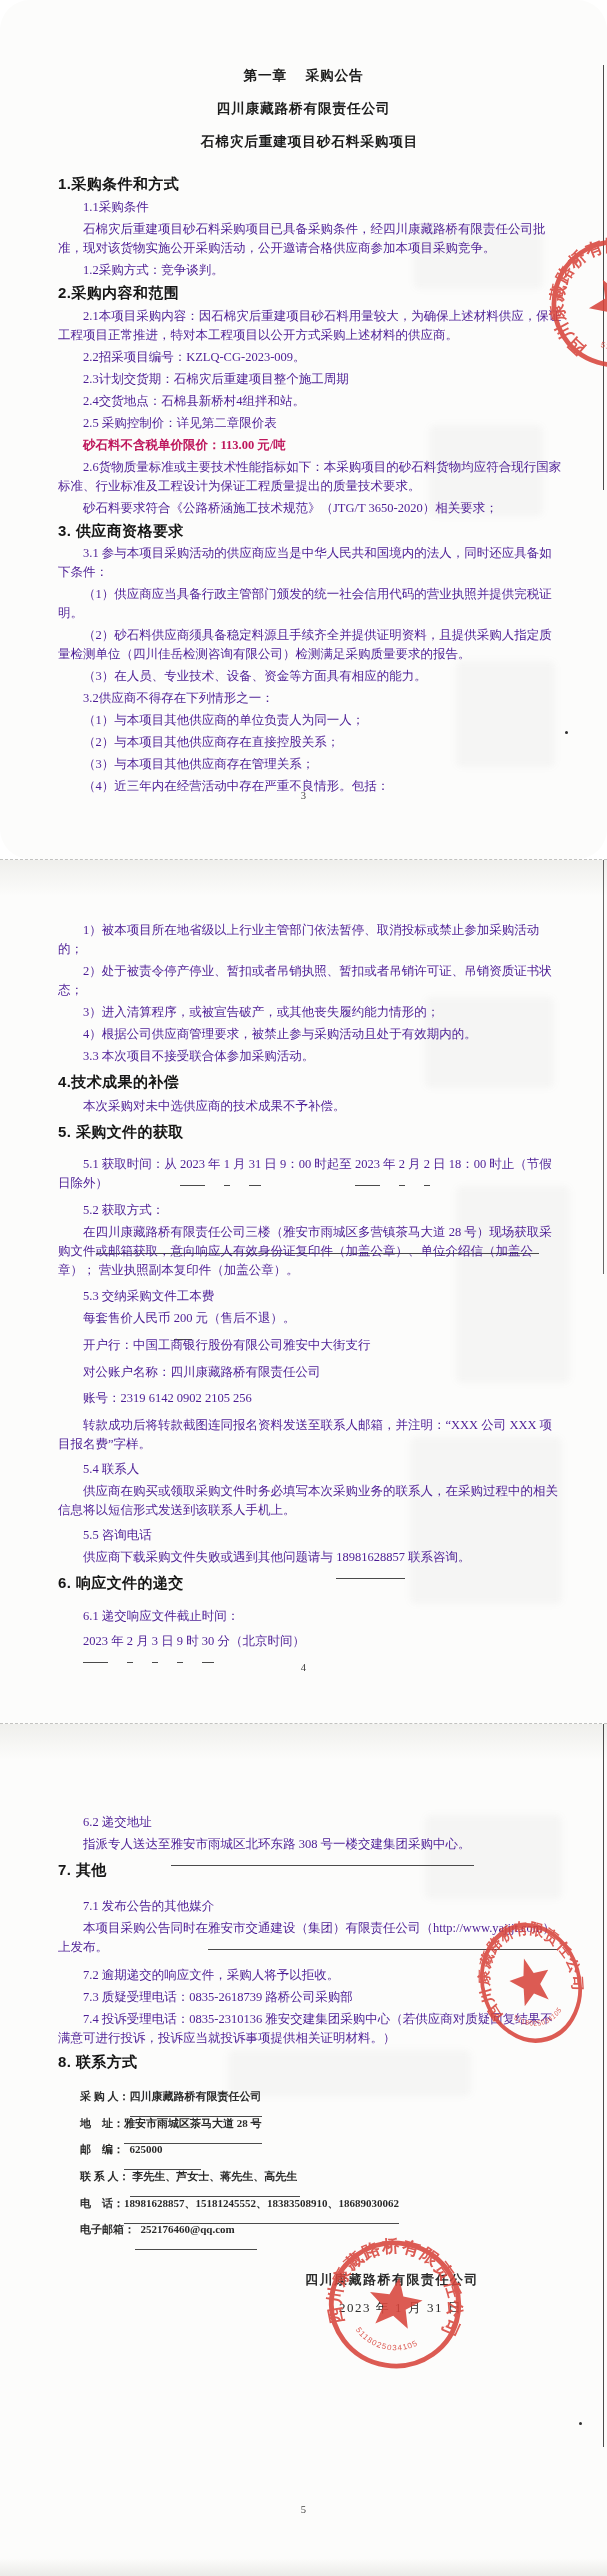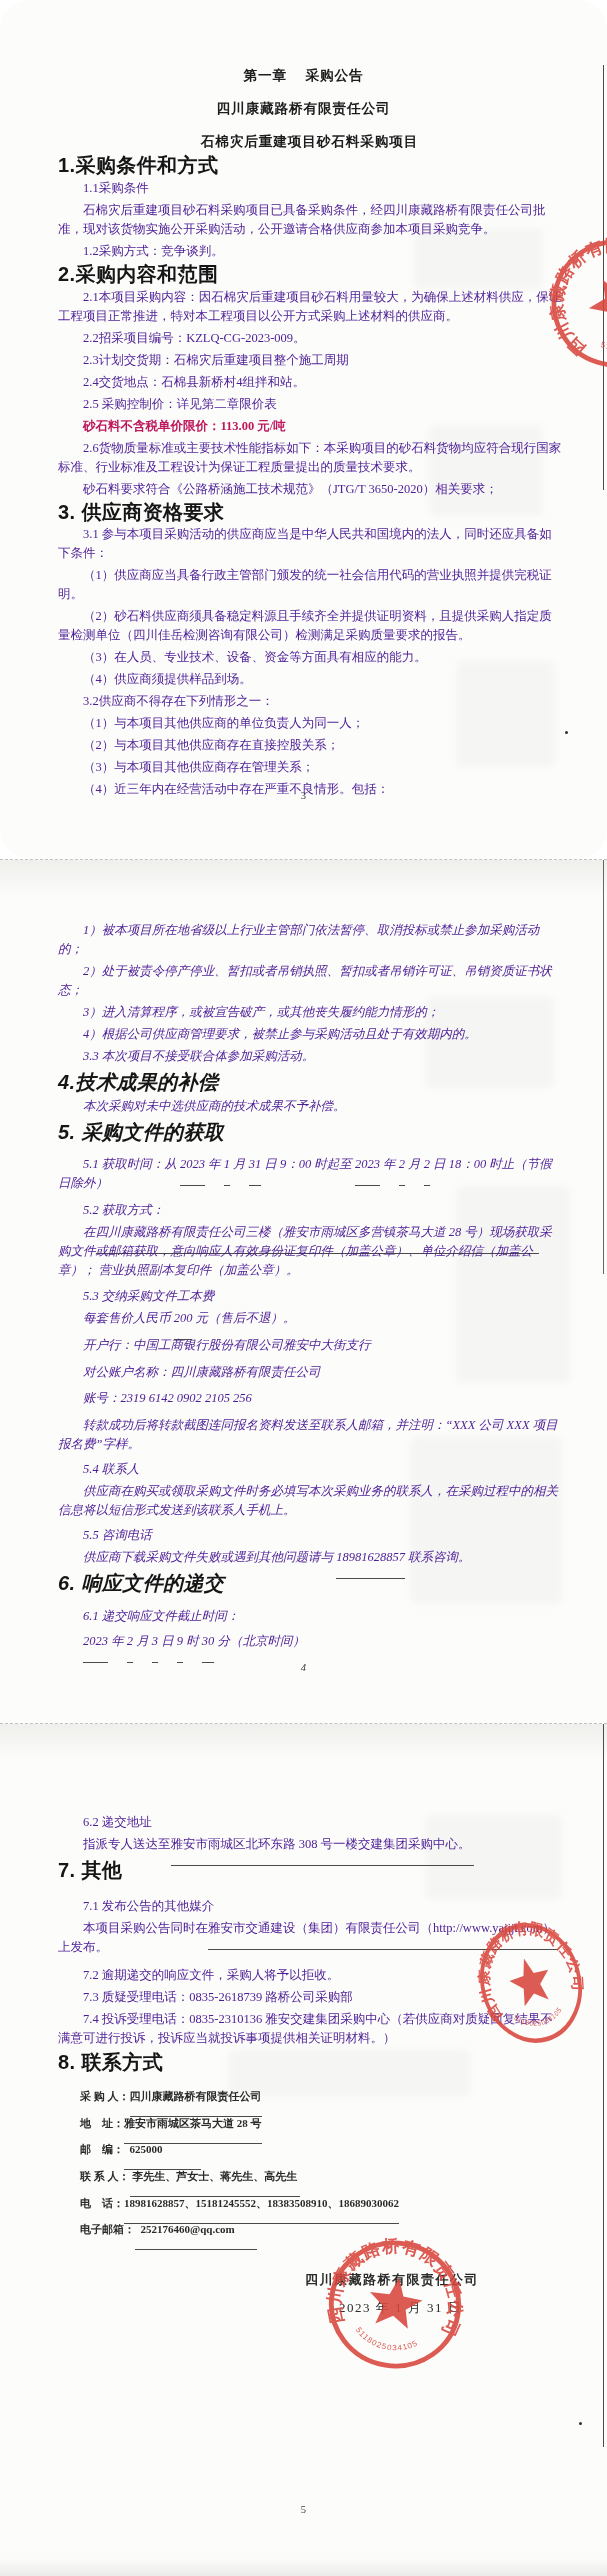--- a/index.html
+++ b/index.html
@@ -1,31 +1,31 @@
 <!DOCTYPE html>
 <html style="font-size:12px"><head>
 <meta charset="utf-8">
 <style>
   html,body { margin:0; padding:0; background:#ffffff; }
   .doc { position:relative; width:607px; height:2576px; font-family:"Liberation Serif", serif; color:#383838; overflow:hidden; }
   .page { position:relative; overflow:hidden; background:#fcfcfb; }
   .page1 { height:859px;border-radius:30px; }
-  .page2 { height:863px; border-top:0.8px dashed #c2c2c0;font-style:italic; }
+  .page2 { height:863px; border-top:0.8px dashed #c2c2c0; }
   .page3 { height:854px; border-top:0.8px dashed #c2c2c0; }
   .page2::before, .page3::before { content:""; position:absolute; top:0; left:0; right:0; height:36px;
       background:linear-gradient(#efefec, rgba(252,252,251,0)); pointer-events:none; }
   .page3::after { content:""; position:absolute; bottom:0; left:0; right:0; height:20px;
       background:linear-gradient(rgba(252,252,251,0), #e9e9e6); pointer-events:none; }
   .titles { padding-top:67px; }
   .title { font-family:"Liberation Sans", sans-serif; font-size:13.7px; font-weight:bold; color:#1d1d1d;
       text-align:center; margin:0 0 15px; line-height:18px; letter-spacing:0.8px; white-space:pre-wrap; }
   .content { padding:0 43px 0 58px; position:relative; }
   .page2 .content { padding-top:61px; }
   .page3 .content { padding-top:65px;margin-top:24px; }
-  h2.h { font-family:"Liberation Sans", sans-serif; font-size:20px; font-weight:bold; color:#161616;
+  h2.h { font-family:"Liberation Sans", sans-serif; font-size:15px; font-weight:bold; color:#161616;
       margin:2.3px 0 3.8px; line-height:20px; letter-spacing:0.4px; white-space:pre-wrap; }
   .p, .pb { font-size:12.5px; line-height:19px; margin:0 0 3px; text-indent:2em; color:#4c1d95; white-space:pre-wrap; }
   .pb { font-weight:bold; color:#be185d; }
   .u { border-bottom:1.1px solid #4a4a4a; padding-bottom:14px; }
   .mt4 { margin-top:3px !important; }  .mt6 { margin-top:4.6px !important; }
   .mt8 { margin-top:6px !important; }  .mt10 { margin-top:7.6px !important; }
   .mt12 { margin-top:9px !important; }
   .mb6 { margin-bottom:4.6px !important; } .mb18 { margin-bottom:13.7px !important; }
   .mb20 { margin-bottom:15px !important; } .mb22 { margin-bottom:16.7px !important; }
   .row { margin-bottom:7.6px !important; }
@@ -52,42 +52,41 @@
 
 <div class="doc">
 
   <section class="page page1">
     <div class="smudge" style="left:414px; top:228px; width:129px; height:61px;"></div>
     <div class="smudge" style="left:429px; top:425px; width:114px; height:91px;"></div>
     <div class="smudge" style="left:456px; top:661px; width:99px; height:106px;"></div>
     <div class="titles">
       <div class="title">第一章    采购公告</div>
       <div class="title">四川康藏路桥有限责任公司</div>
-      <div class="title" style="margin-bottom:4px;padding-left:12px;">石棉灾后重建项目砂石料采购项目</div>
+      <div class="title" style="margin-bottom:23px;padding-left:12px;">石棉灾后重建项目砂石料采购项目</div>
     </div>
     <div class="content">
         <h2 class="h"><span>1.采购条件和方式</span></h2>
         <p class="p"><span>1.1采购条件</span></p>
         <p class="p"><span>石棉灾后重建项目砂石料采购项目已具备采购条件，经四川康藏路桥有限责任公司批准，现对该货物实施公开采购活动，公开邀请合格供应商参加本项目采购竞争。</span></p>
         <p class="p"><span>1.2采购方式：竞争谈判。</span></p>
         <h2 class="h"><span>2.采购内容和范围</span></h2>
         <p class="p"><span>2.1本项目采购内容：因石棉灾后重建项目砂石料用量较大，为确保上述材料供应，保证工程项目正常推进，特对本工程项目以公开方式采购上述材料的供应商。</span></p>
         <p class="p"><span>2.2招采项目编号：KZLQ-CG-2023-009。</span></p>
         <p class="p"><span>2.3计划交货期：石棉灾后重建项目整个施工周期</span></p>
         <p class="p"><span>2.4交货地点：石棉县新桥村4组拌和站。</span></p>
         <p class="p"><span>2.5 采购控制价：详见第二章限价表</span></p>
         <p class="pb"><span>砂石料不含税单价限价：113.00 元/吨</span></p>
         <p class="p"><span>2.6货物质量标准或主要技术性能指标如下：本采购项目的砂石料货物均应符合现行国家标准、行业标准及工程设计为保证工程质量提出的质量技术要求。</span></p>
         <p class="p"><span>砂石料要求符合《公路桥涵施工技术规范》（JTG/T 3650-2020）相关要求；</span></p>
         <h2 class="h"><span>3. 供应商资格要求</span></h2>
         <p class="p"><span>3.1 参与本项目采购活动的供应商应当是中华人民共和国境内的法人，同时还应具备如下条件：</span></p>
         <p class="p"><span>（1）供应商应当具备行政主管部门颁发的统一社会信用代码的营业执照并提供完税证明。</span></p>
         <p class="p"><span>（2）砂石料供应商须具备稳定料源且手续齐全并提供证明资料，且提供采购人指定质量检测单位（四川佳岳检测咨询有限公司）检测满足采购质量要求的报告。</span></p>
         <p class="p"><span>（3）在人员、专业技术、设备、资金等方面具有相应的能力。</span></p>
-        <p class="p"><span>（4）供应商须提供样品到场。</span></p>
         <p class="p"><span>3.2供应商不得存在下列情形之一：</span></p>
         <p class="p"><span>（1）与本项目其他供应商的单位负责人为同一人；</span></p>
         <p class="p"><span>（2）与本项目其他供应商存在直接控股关系；</span></p>
         <p class="p"><span>（3）与本项目其他供应商存在管理关系；</span></p>
         <p class="p"><span>（4）近三年内在经营活动中存在严重不良情形。包括：</span></p>
       </div>
     <div class="dot" style="left:565px; top:731px;"></div>
     <div class="pagenum">3</div>
     <div class="edge-line"></div>
     <div class="stamp stamp-edge">

